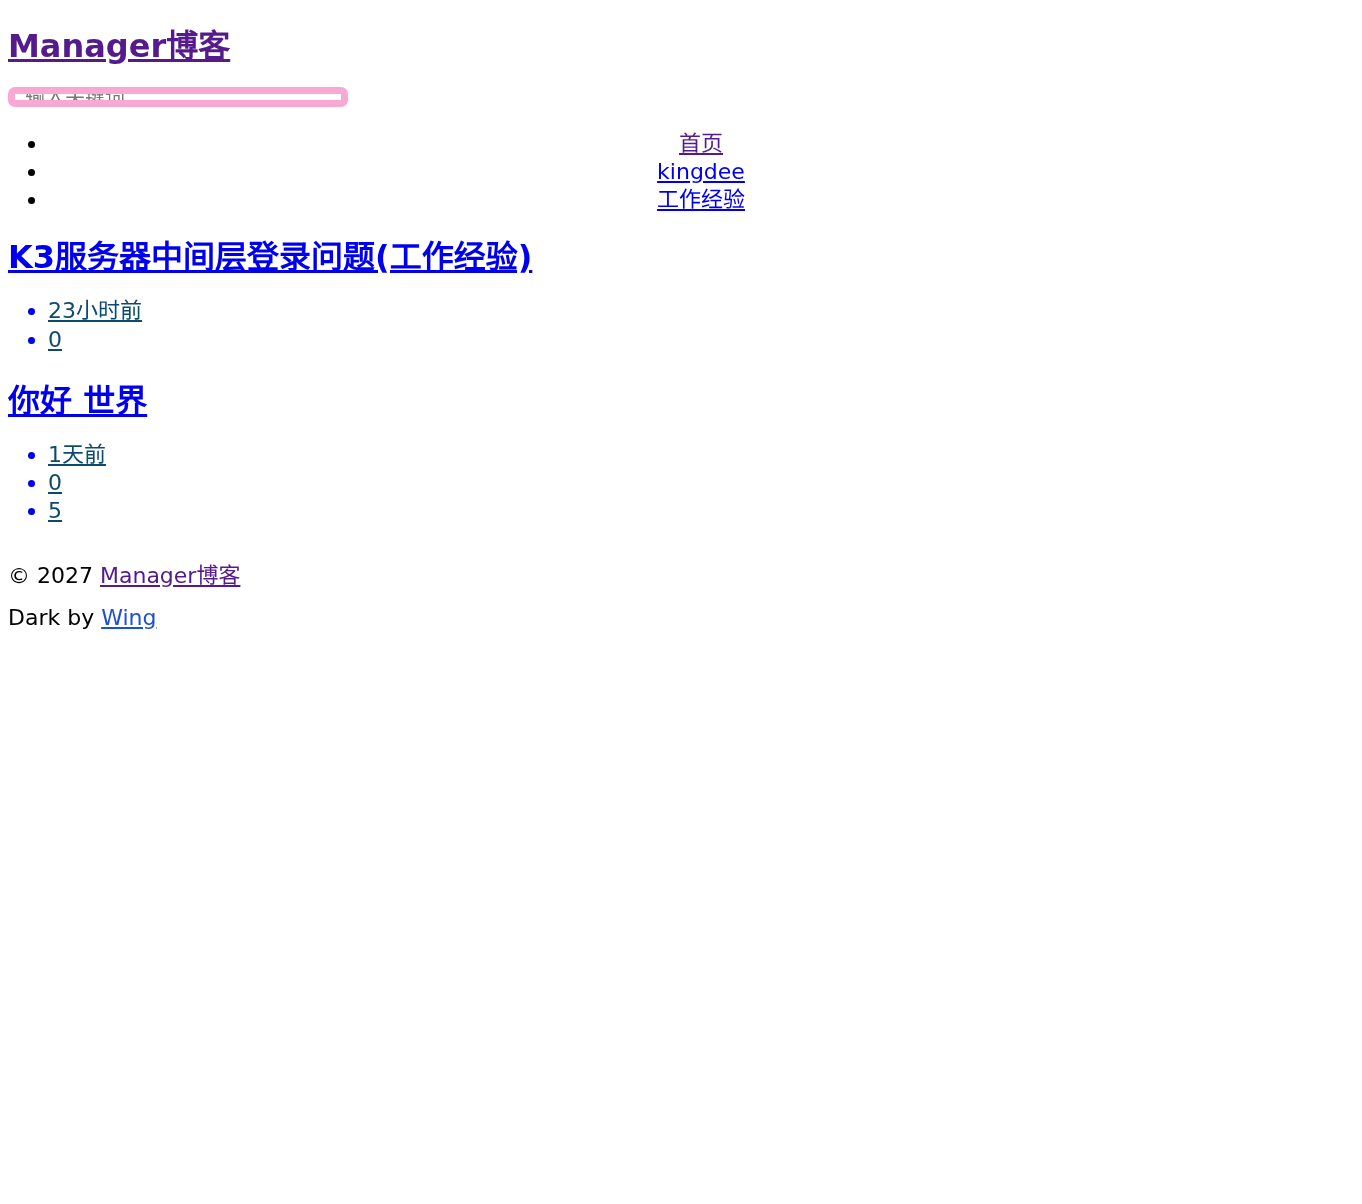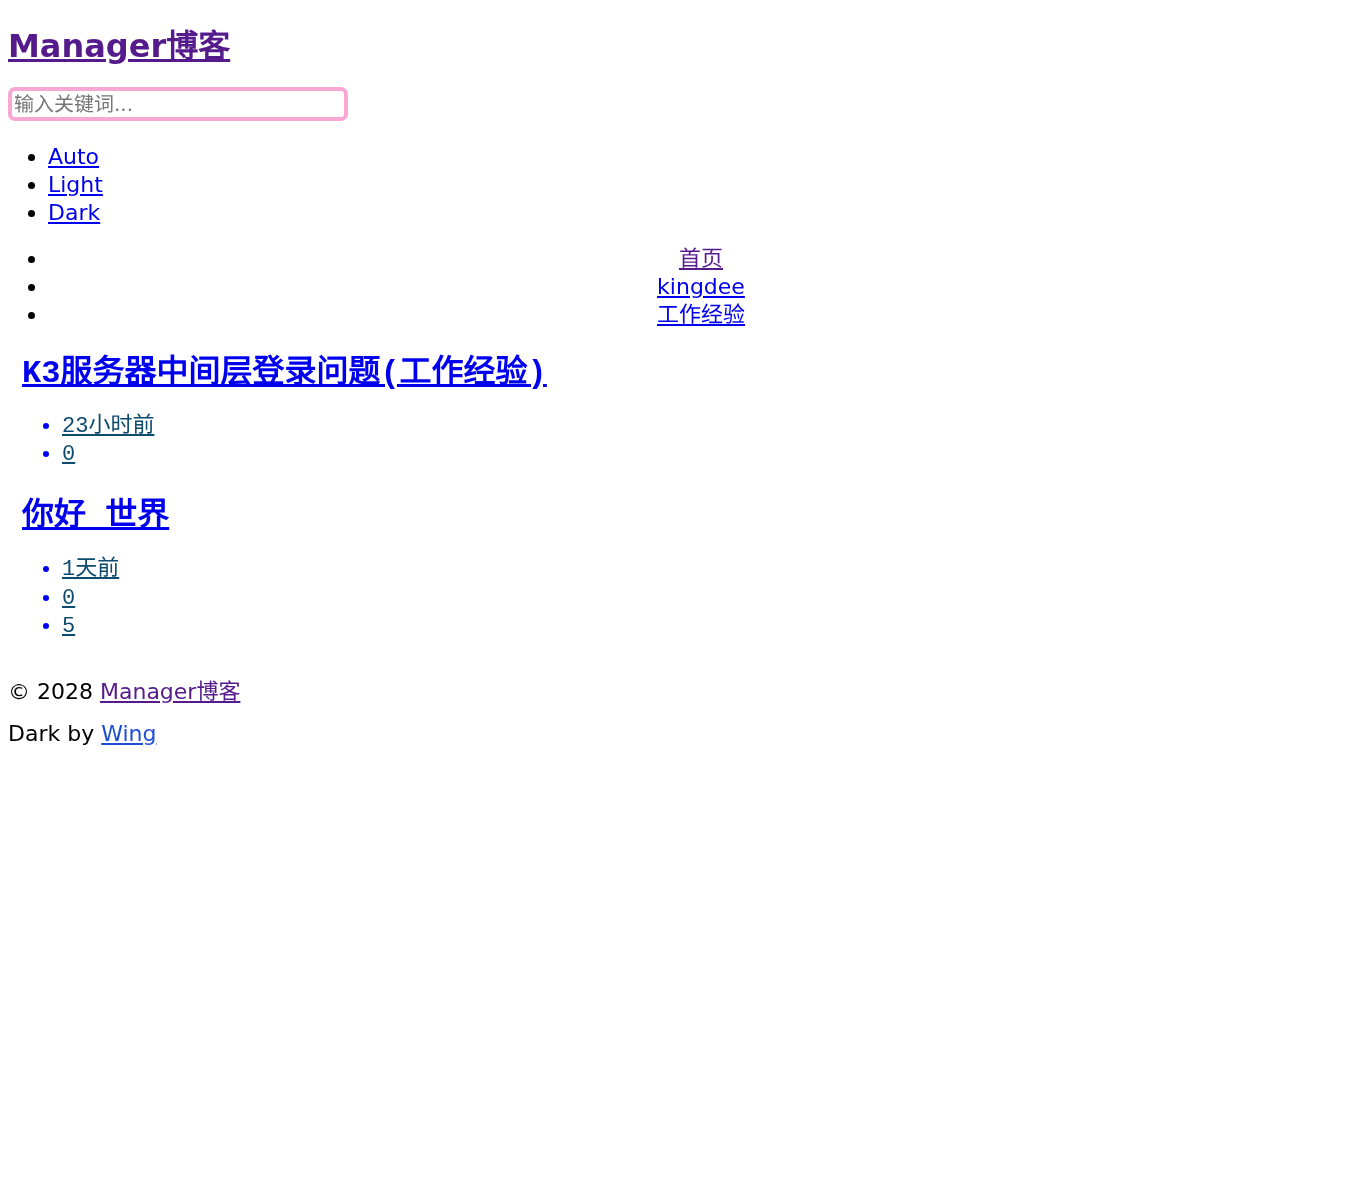--- a/index.html
+++ b/index.html
@@ -34,28 +34,28 @@
     color: #551A8B;
     text-decoration: underline;
   }
 
   
   .search-form {
     margin: 0 0 22px 0;
   }
   .search-input {
     width: 340px;
-    height: 34px;
+    height: 20px;
     box-sizing: border-box;
-    padding: 2px 2px;
+    padding: 2px 10px;
     font-size: 20px;
     font-family: "DejaVu Sans", "Liberation Sans", sans-serif;
     color: #000000;
     background: #ffffff;
-    border: 4px solid #f9a8d4;
+    border: 7px solid #f9a8d4;
     border-radius: 7px;
     outline: none;
   }
   .search-input::placeholder {
     color: #777777;
     opacity: 1;
   }
 
   
   ul {
@@ -81,22 +81,21 @@
     margin-bottom: 18px;
   }
   .main-nav-list {
     margin-top: 18px;
     margin-bottom: 26px;
     text-align: center;
   }
 
   
   .article {
-    margin: 14px;
-    font-family: Liberation Mono, monospace;
+    margin: 0;
   }
   .article-title {
     font-size: 2em;
     font-weight: bold;
     margin: 0.67em 0;
     line-height: 1.12;
   }
   .article-title a {
     color: #0000EE;
     text-decoration: underline;
@@ -145,31 +144,20 @@
 <div class="page">
 
   <h1 class="site-title">
     <a href="#">Manager博客</a>
   </h1>
 
   <form class="search-form">
     <input class="search-input" type="text" placeholder="输入关键词..." style="">
   </form>
 
-  <ul class="theme-switch-list">
-    <li>
-      <a href="#">Auto</a>
-    </li>
-    <li>
-      <a href="#">Light</a>
-    </li>
-    <li>
-      <a href="#">Dark</a>
-    </li>
-  </ul>
 
   <ul class="main-nav-list">
     <li>
       <a href="#" class="visited">首页</a>
     </li>
     <li>
       <a href="#">kingdee</a>
     </li>
     <li>
       <a href="#">工作经验</a>
@@ -201,18 +189,18 @@
       <li>
         <a href="#">0</a>
       </li>
       <li>
         <a href="#">5</a>
       </li>
     </ul>
   </article>
 
   <div class="site-footer">
-    <div><span>© 2028 </span><a href="#" class="footer-sitename-link">Manager博客</a></div>
+    <div><span>© 2027 </span><a href="#" class="footer-sitename-link">Manager博客</a></div>
     <div><span>Dark by </span><a href="#" class="footer-theme-link">Wing</a></div>
   </div>
 
 
 </div>
 
 </body></html>

